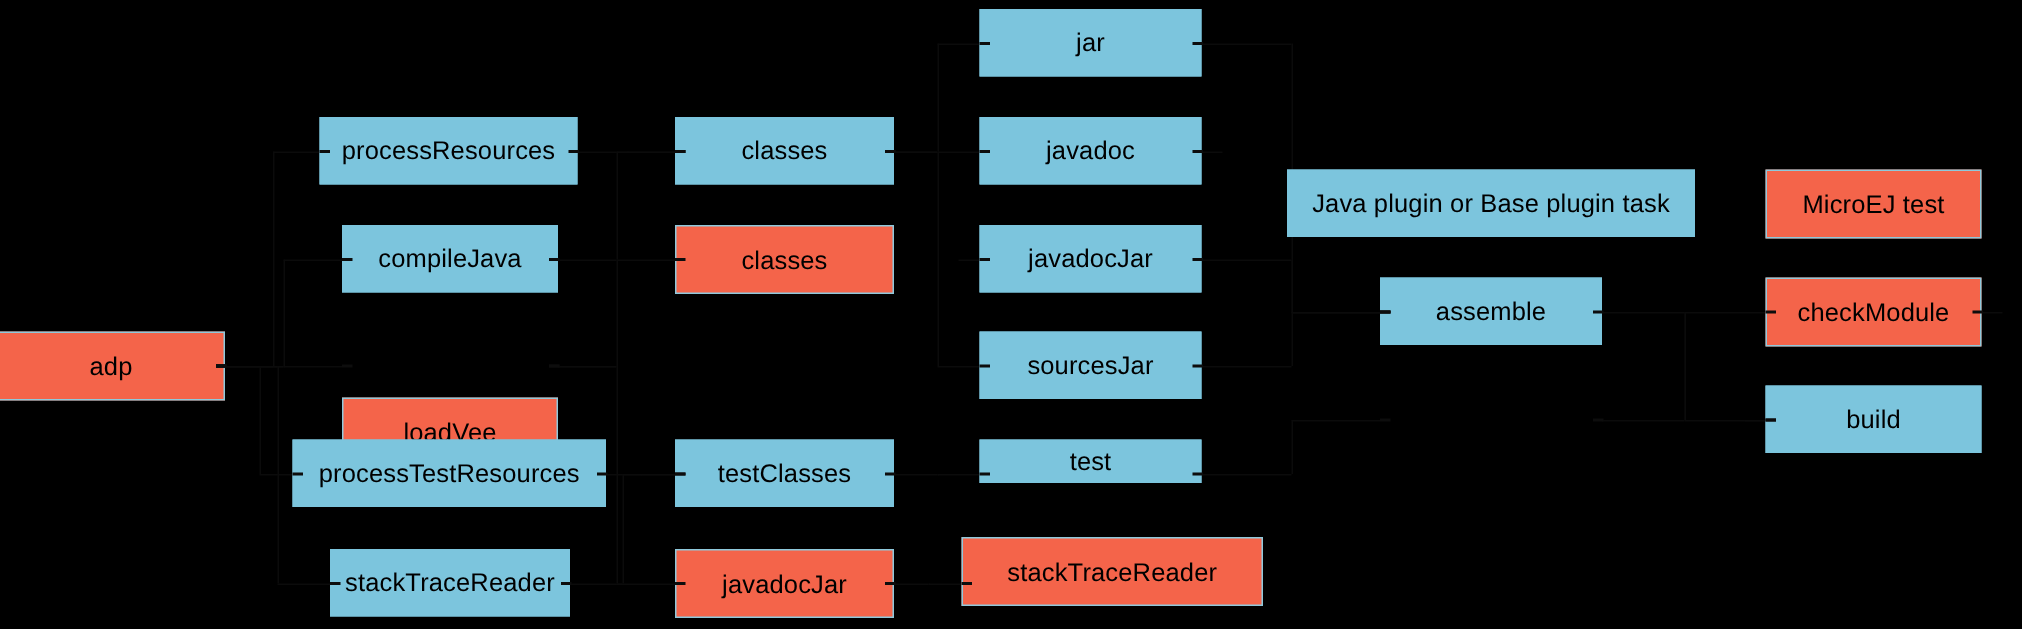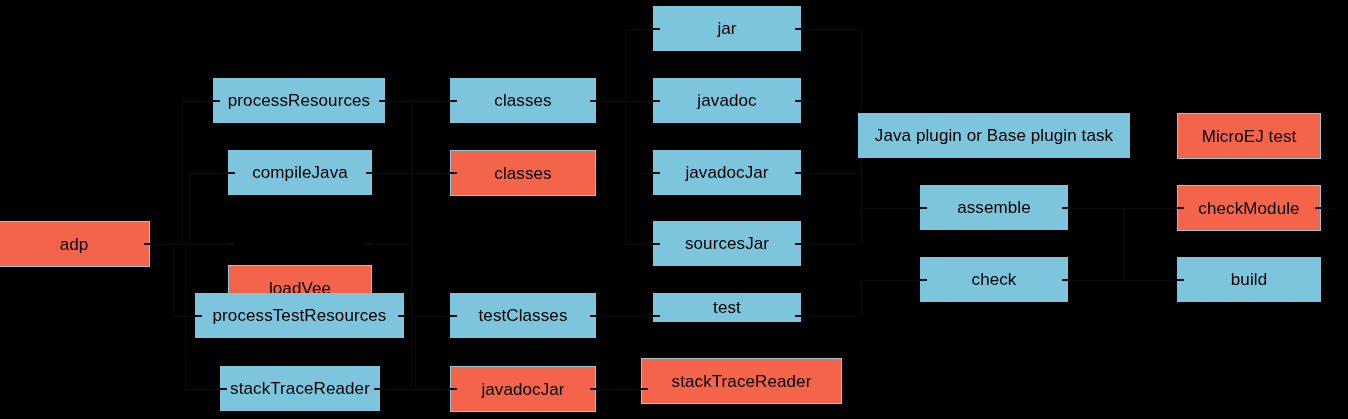--- a/index.html
+++ b/index.html
@@ -210,23 +210,20 @@
         <span>sourcesJar</span>
       </div>
       <div class="node blue" style="left: 653px; top: 293px; width: 148px; height: 29px;">
         <span>test</span>
       </div>
       <div class="node red" style="left: 641px; top: 358px; width: 201px; height: 46px;">
         <span>stackTraceReader</span>
       </div>
       <div class="node blue" style="left: 920px; top: 185px; width: 148px; height: 45px;">
         <span>assemble</span>
-      </div>
-      <div class="node blue" style="left: 920px; top: 257px; width: 148px; height: 45px;">
-        <span>check</span>
       </div>
       <div class="node red" style="left: 1177px; top: 185px; width: 144px; height: 46px;">
         <span>checkModule</span>
       </div>
       <div class="node blue" style="left: 1177px; top: 257px; width: 144px; height: 45px;">
         <span>build</span>
       </div>
       <div class="node blue" style="left: 858px; top: 113px; width: 272px; height: 45px;">
         <span>Java plugin or Base plugin task</span>
       </div>

